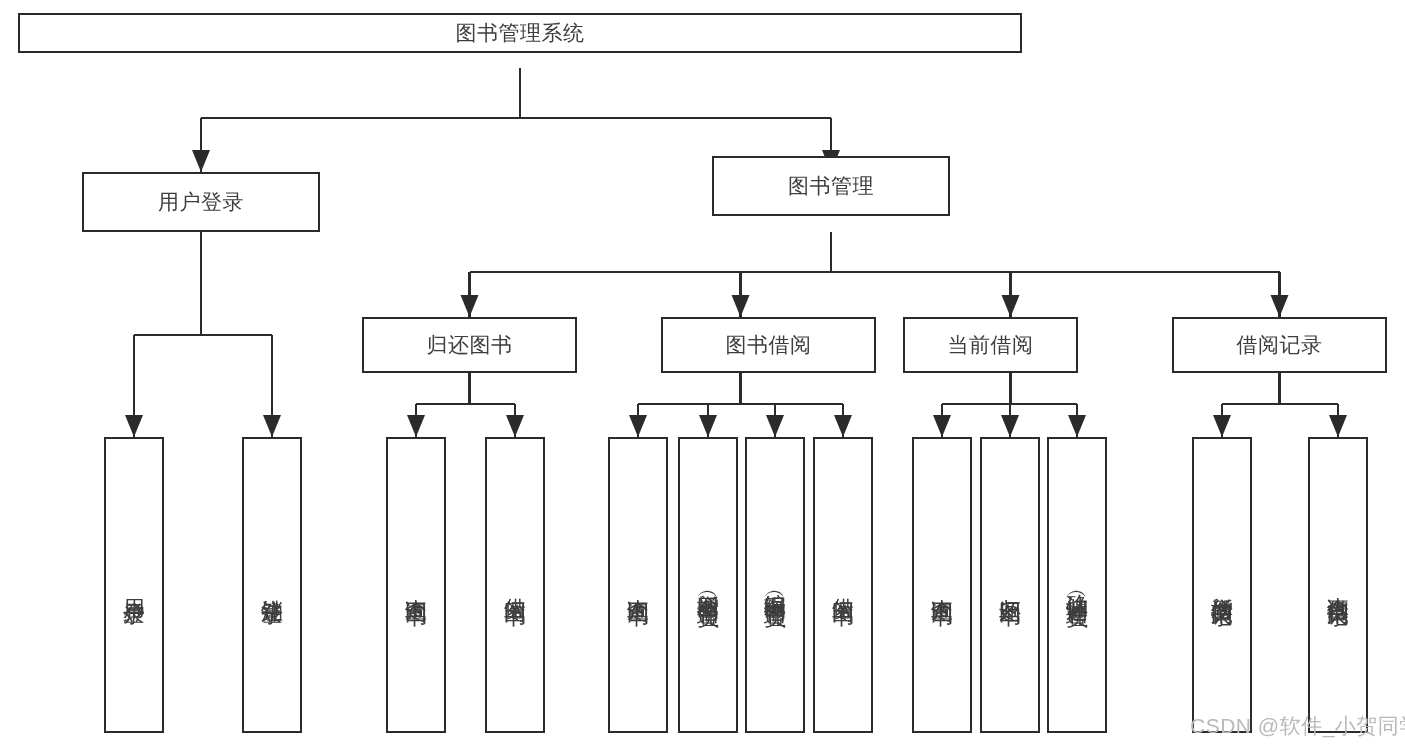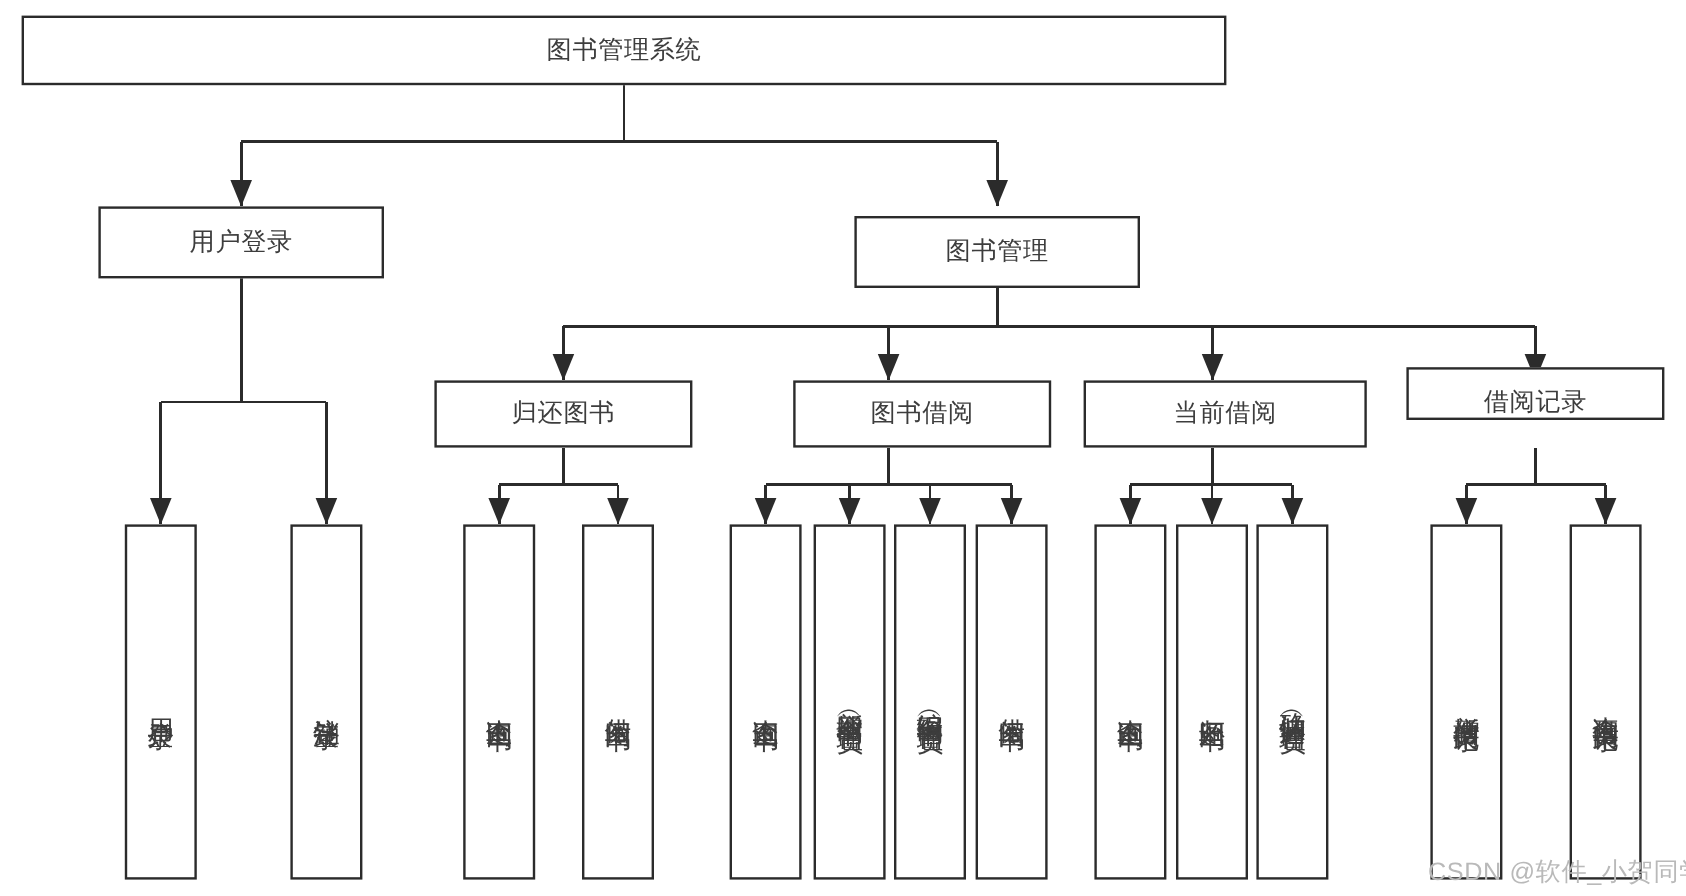--- a/index.html
+++ b/index.html
@@ -113,39 +113,39 @@
       <path d="M 1068 415 L 1086 415 L 1077 437 Z" fill="#2b2b2b"></path>
       <line x1="1279.5" y1="373" x2="1279.5" y2="404" stroke="#2b2b2b" stroke-width="2.4" shape-rendering="crispEdges"></line>
       <line x1="1222" y1="404" x2="1338" y2="404" stroke="#2b2b2b" stroke-width="2.4" shape-rendering="crispEdges"></line>
       <line x1="1222" y1="404" x2="1222" y2="437" stroke="#2b2b2b" stroke-width="2.4" shape-rendering="crispEdges"></line>
       <path d="M 1213 415 L 1231 415 L 1222 437 Z" fill="#2b2b2b"></path>
       <line x1="1338" y1="404" x2="1338" y2="437" stroke="#2b2b2b" stroke-width="2.4" shape-rendering="crispEdges"></line>
       <path d="M 1329 415 L 1347 415 L 1338 437 Z" fill="#2b2b2b"></path>
     </svg>
 
   <div id="nodes">
-      <div class="node" style="left: 18px; top: 13px; width: 1004px; height: 58px;">
+      <div class="node" style="left: 18px; top: 13px; width: 1004px; height: 40px;">
         <span class="node-label">图书管理系统</span>
       </div>
       <div class="node" style="left: 82px; top: 172px; width: 238px; height: 60px;">
         <span class="node-label">用户登录</span>
       </div>
-      <div class="node" style="left: 712px; top: 180px; width: 238px; height: 60px;">
+      <div class="node" style="left: 712px; top: 156px; width: 238px; height: 60px;">
         <span class="node-label">图书管理</span>
       </div>
       <div class="node" style="left: 362px; top: 317px; width: 215px; height: 56px;">
         <span class="node-label">归还图书</span>
       </div>
       <div class="node" style="left: 633px; top: 317px; width: 215px; height: 56px; margin-left: 28px;">
         <span class="node-label">图书借阅</span>
       </div>
-      <div class="node" style="left: 903px; top: 317px; width: 236px; height: 56px;">
+      <div class="node" style="left: 903px; top: 317px; width: 175px; height: 56px;">
         <span class="node-label">当前借阅</span>
       </div>
-      <div class="node" style="left: 1172px; top: 306px; width: 215px; height: 44px; align-items: flex-end;">
+      <div class="node" style="left: 1172px; top: 317px; width: 215px; height: 56px;">
         <span class="node-label">借阅记录</span>
       </div>
       <div class="node vertical" style="left: 104px; top: 437px; width: 60px; height: 296px;">
         <span class="node-label">用户登录</span>
       </div>
       <div class="node vertical" style="left: 242px; top: 437px; width: 60px; height: 296px;">
         <span class="node-label">注销登录</span>
       </div>
       <div class="node vertical" style="left: 386px; top: 437px; width: 60px; height: 296px;">
         <span class="node-label">查询图书</span>

